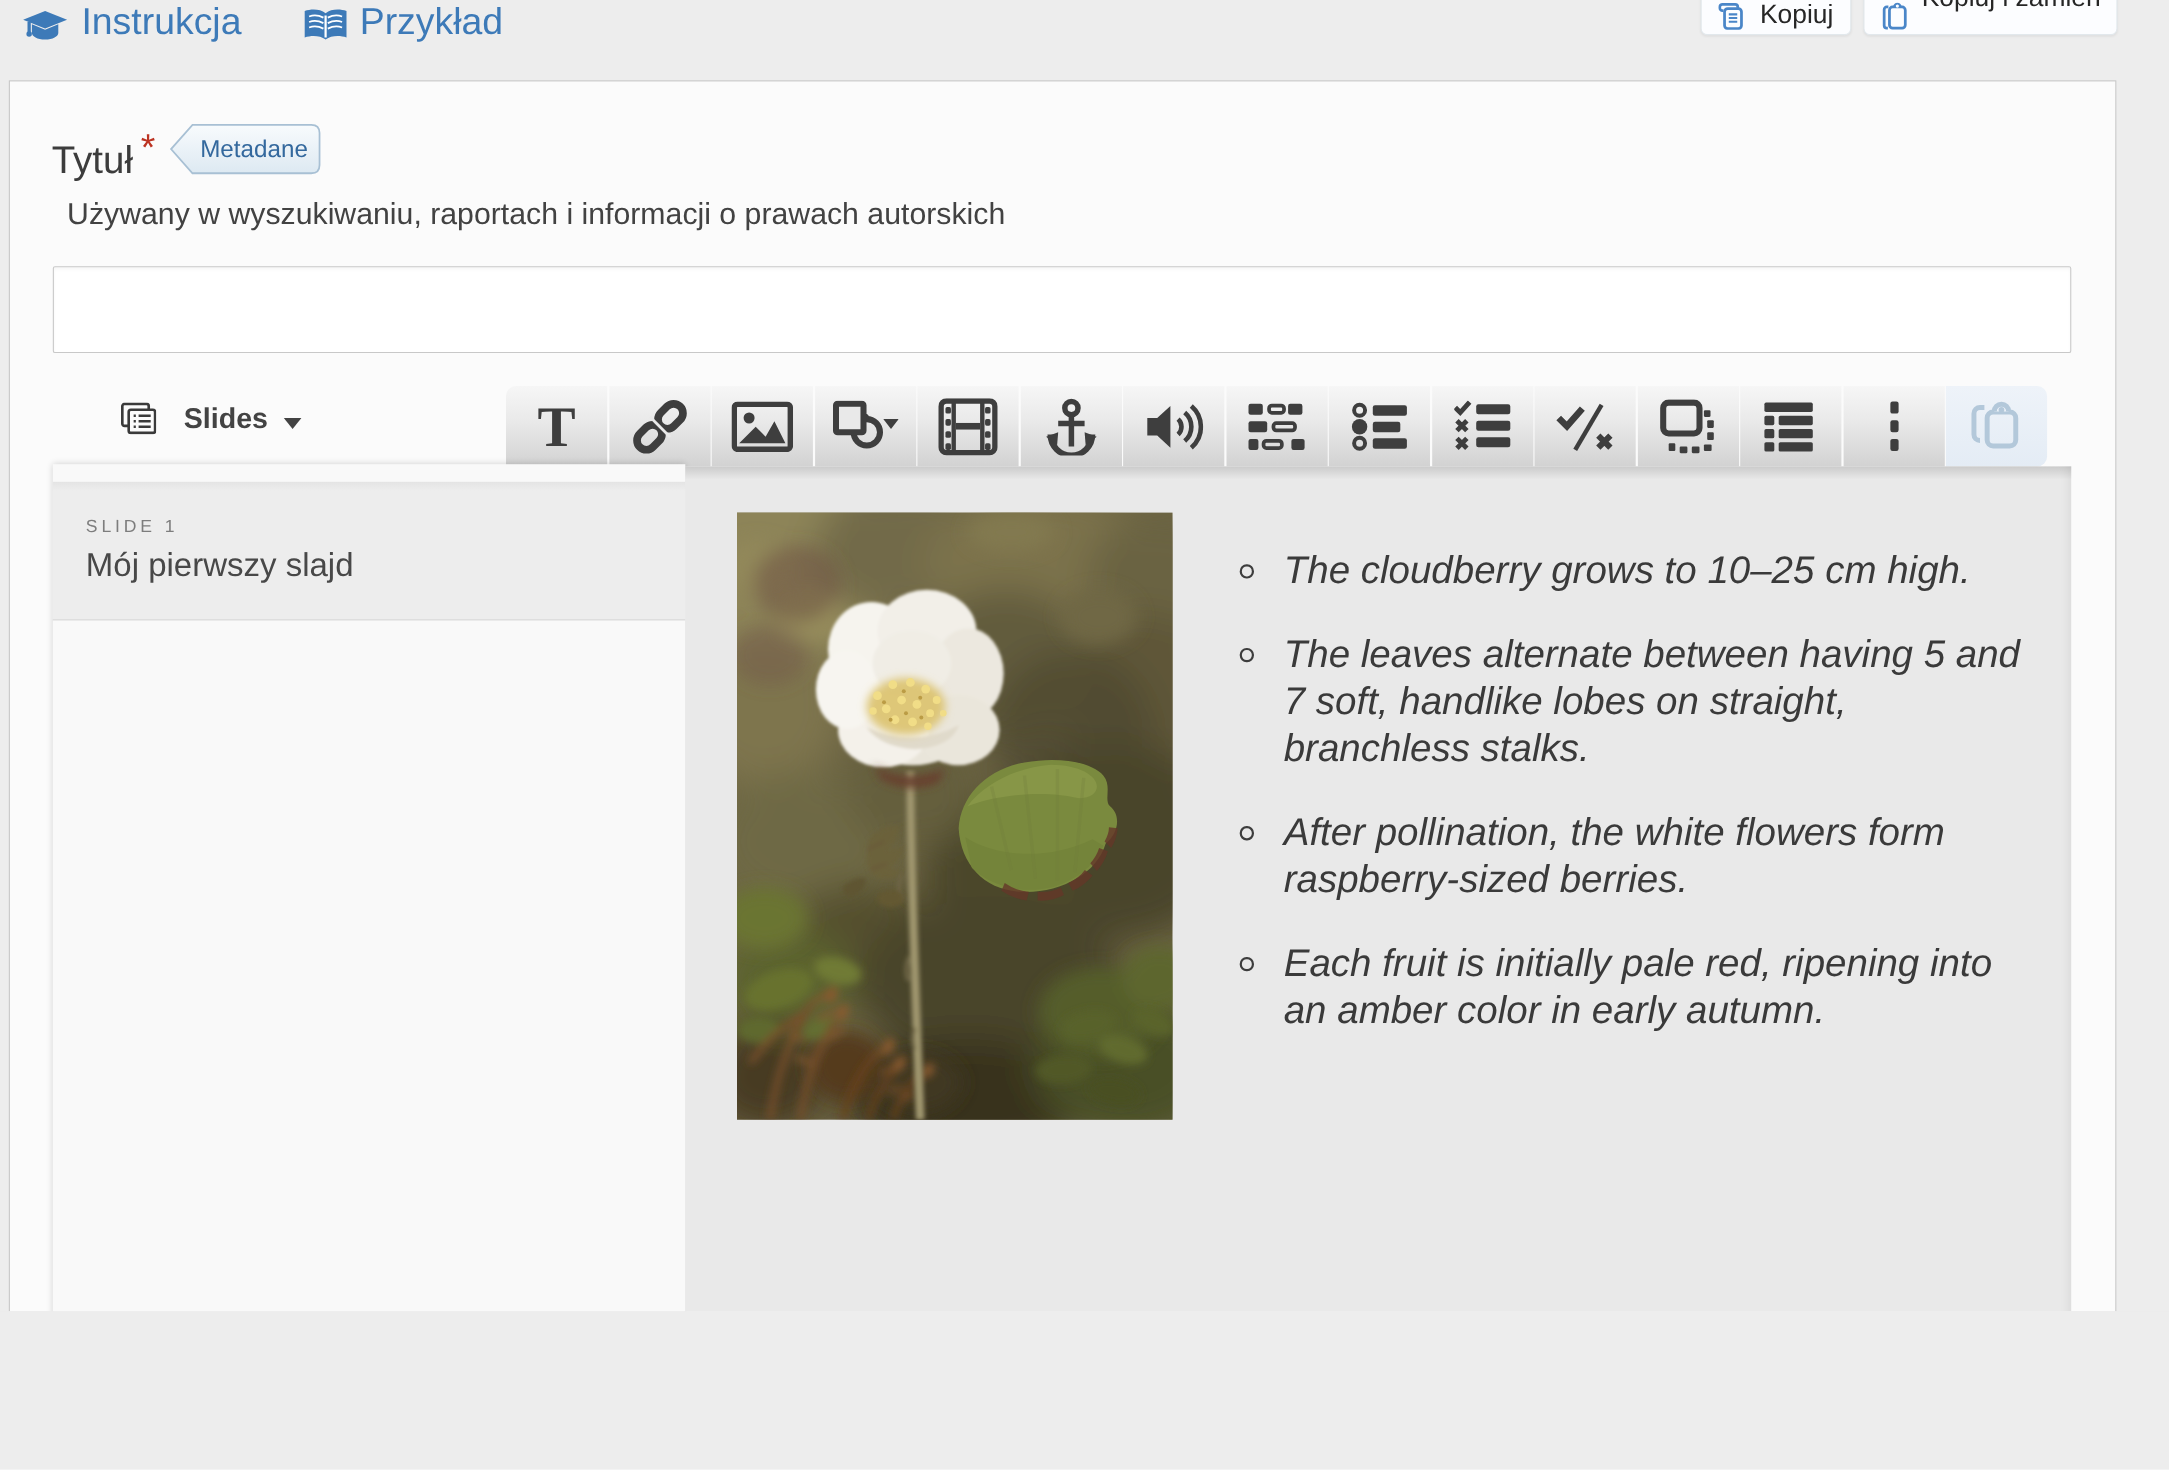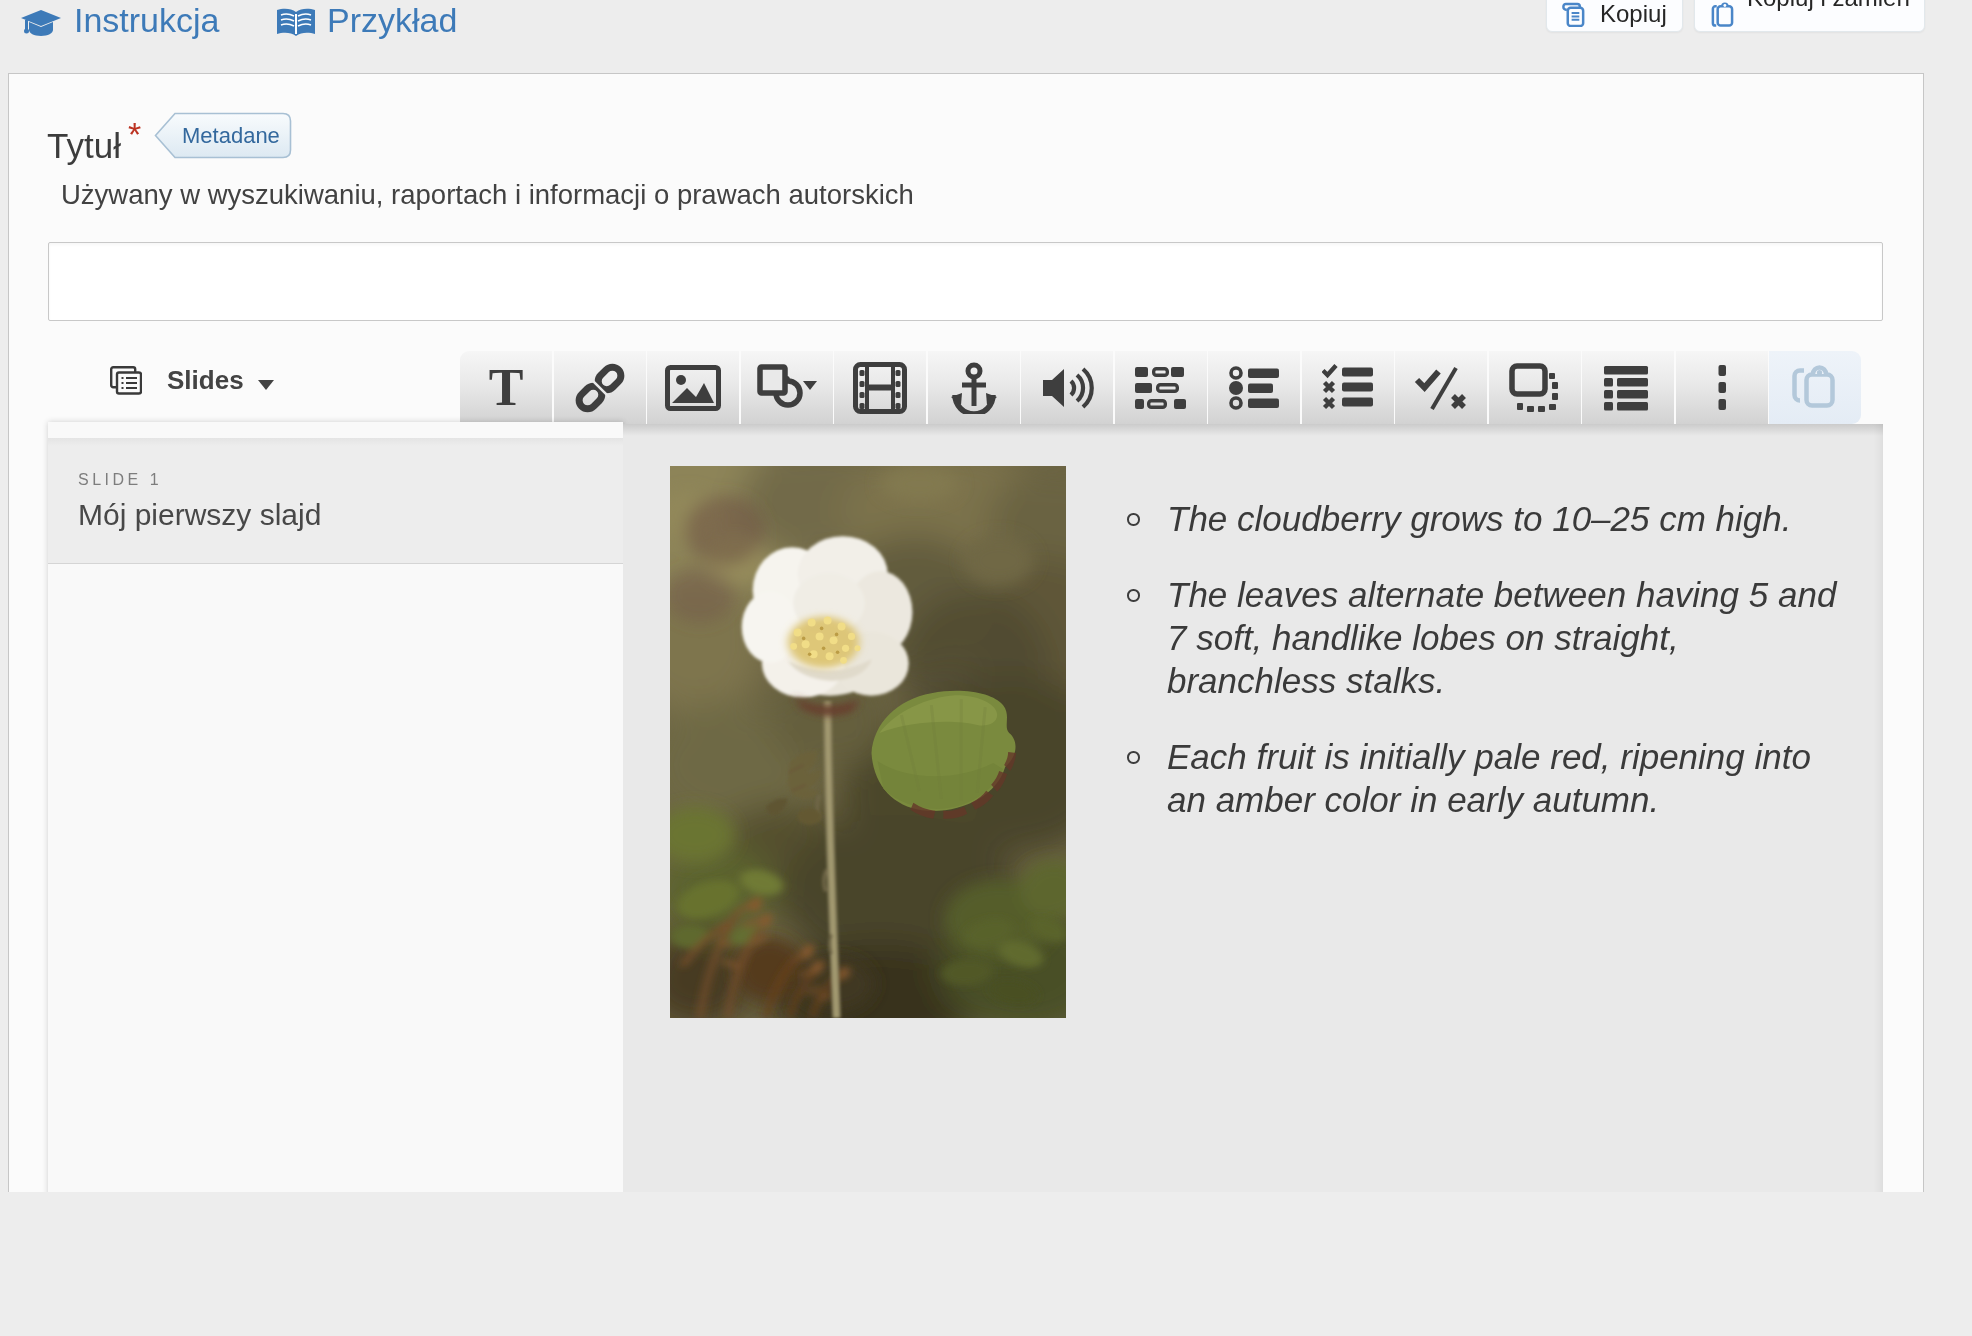--- a/index.html
+++ b/index.html
@@ -434,16 +434,17 @@
     </g>
 
     <g filter="url(#b4)" transform="translate(10,7)">
       <path d="M114,224 q32,18 66,2 l-6,13 q-26,11 -52,-2 z" fill="#68402d"></path>
     </g>
   </svg>
 
   <div id="bullets">
     <div class="bi">The cloudberry grows to 10–25 cm high.</div>
     <div class="bi">The leaves alternate between having 5 and<br>7 soft, handlike lobes on straight,<br>branchless stalks.</div>
+    <div class="bi">After pollination, the white flowers form<br>raspberry-sized berries.</div>
     <div class="bi">Each fruit is initially pale red, ripening into<br>an amber color in early autumn.</div>
   </div>
 
 </div>
 
 </body></html>

